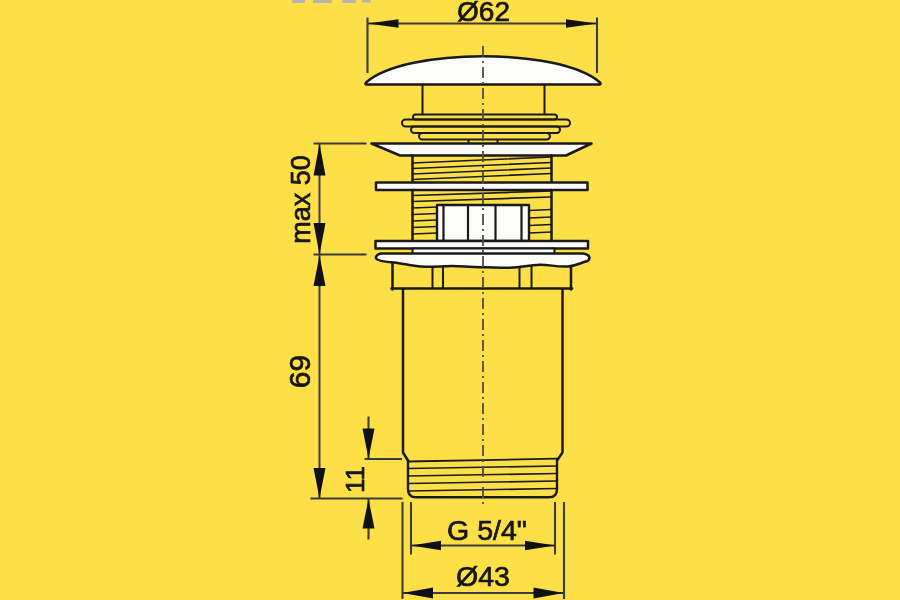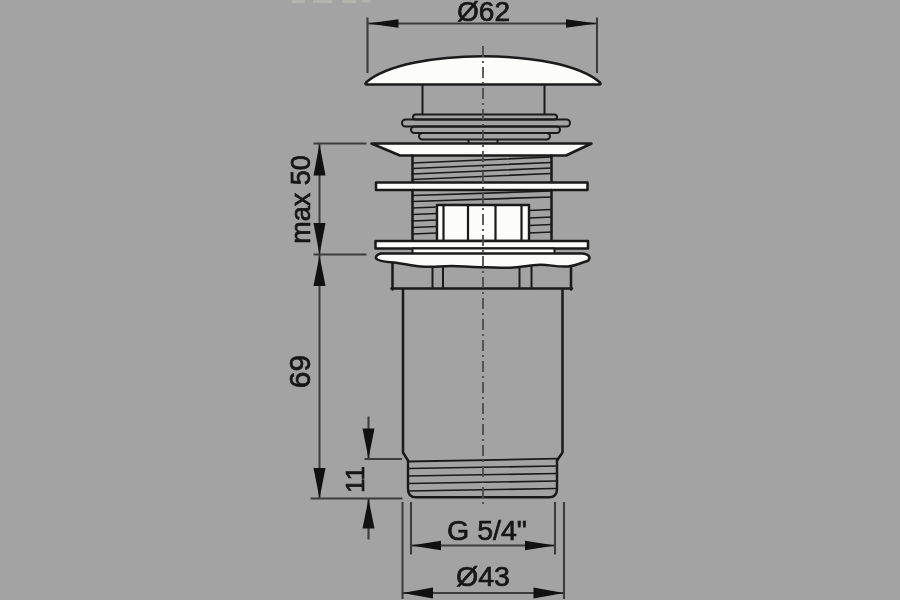--- a/index.html
+++ b/index.html
@@ -1,16 +1,16 @@
 <!DOCTYPE html>
 <html><head>
 <meta charset="utf-8">
 <style>
   html,body{margin:0;padding:0;background:#fcfcfb;}
-  .page{position:relative;width:900px;height:600px;overflow:hidden;background:#a3a3a3;
+  .page{position:relative;width:900px;height:600px;overflow:hidden;background:#fde047;
         font-family:"Liberation Sans", sans-serif;}
   svg{position:absolute;left:0;top:0;filter:blur(0.33px);}
 </style>
 </head>
 <body>
 <div class="page">
 
 <svg width="900" height="600" viewBox="0 0 900 600">
   <g fill="none" stroke="#1a1a1a" stroke-width="2.5" stroke-linecap="round" stroke-linejoin="round">
 

